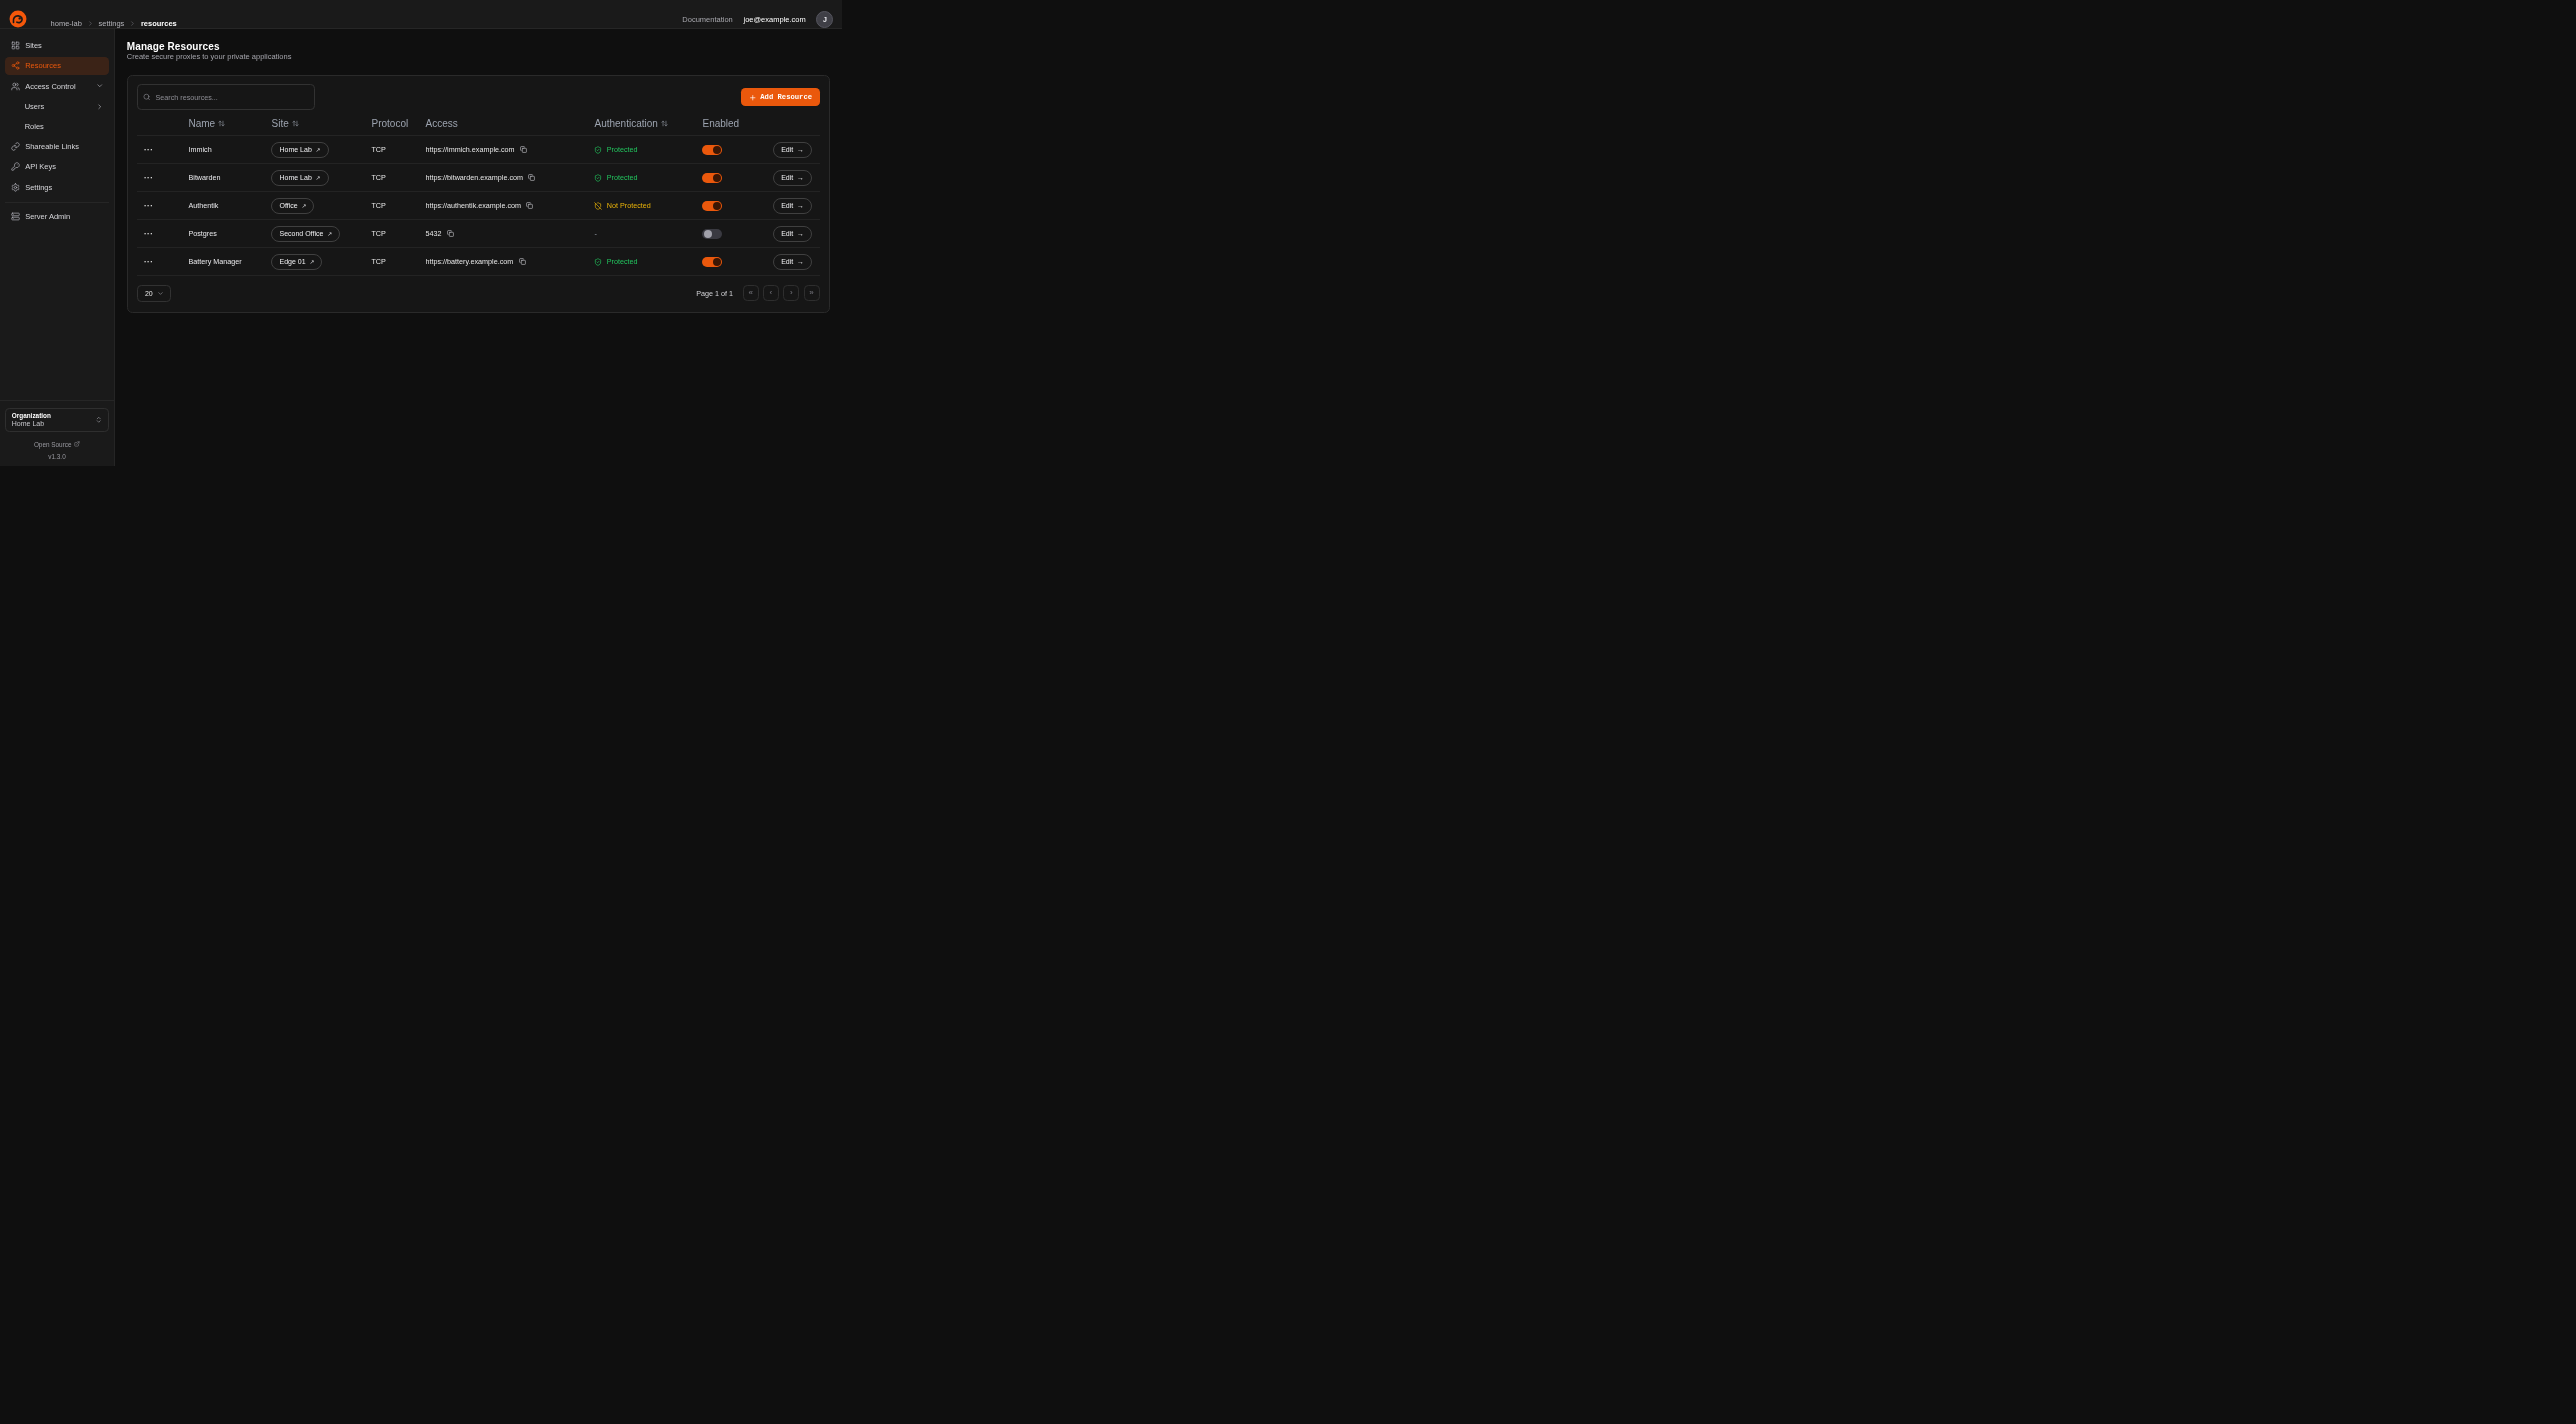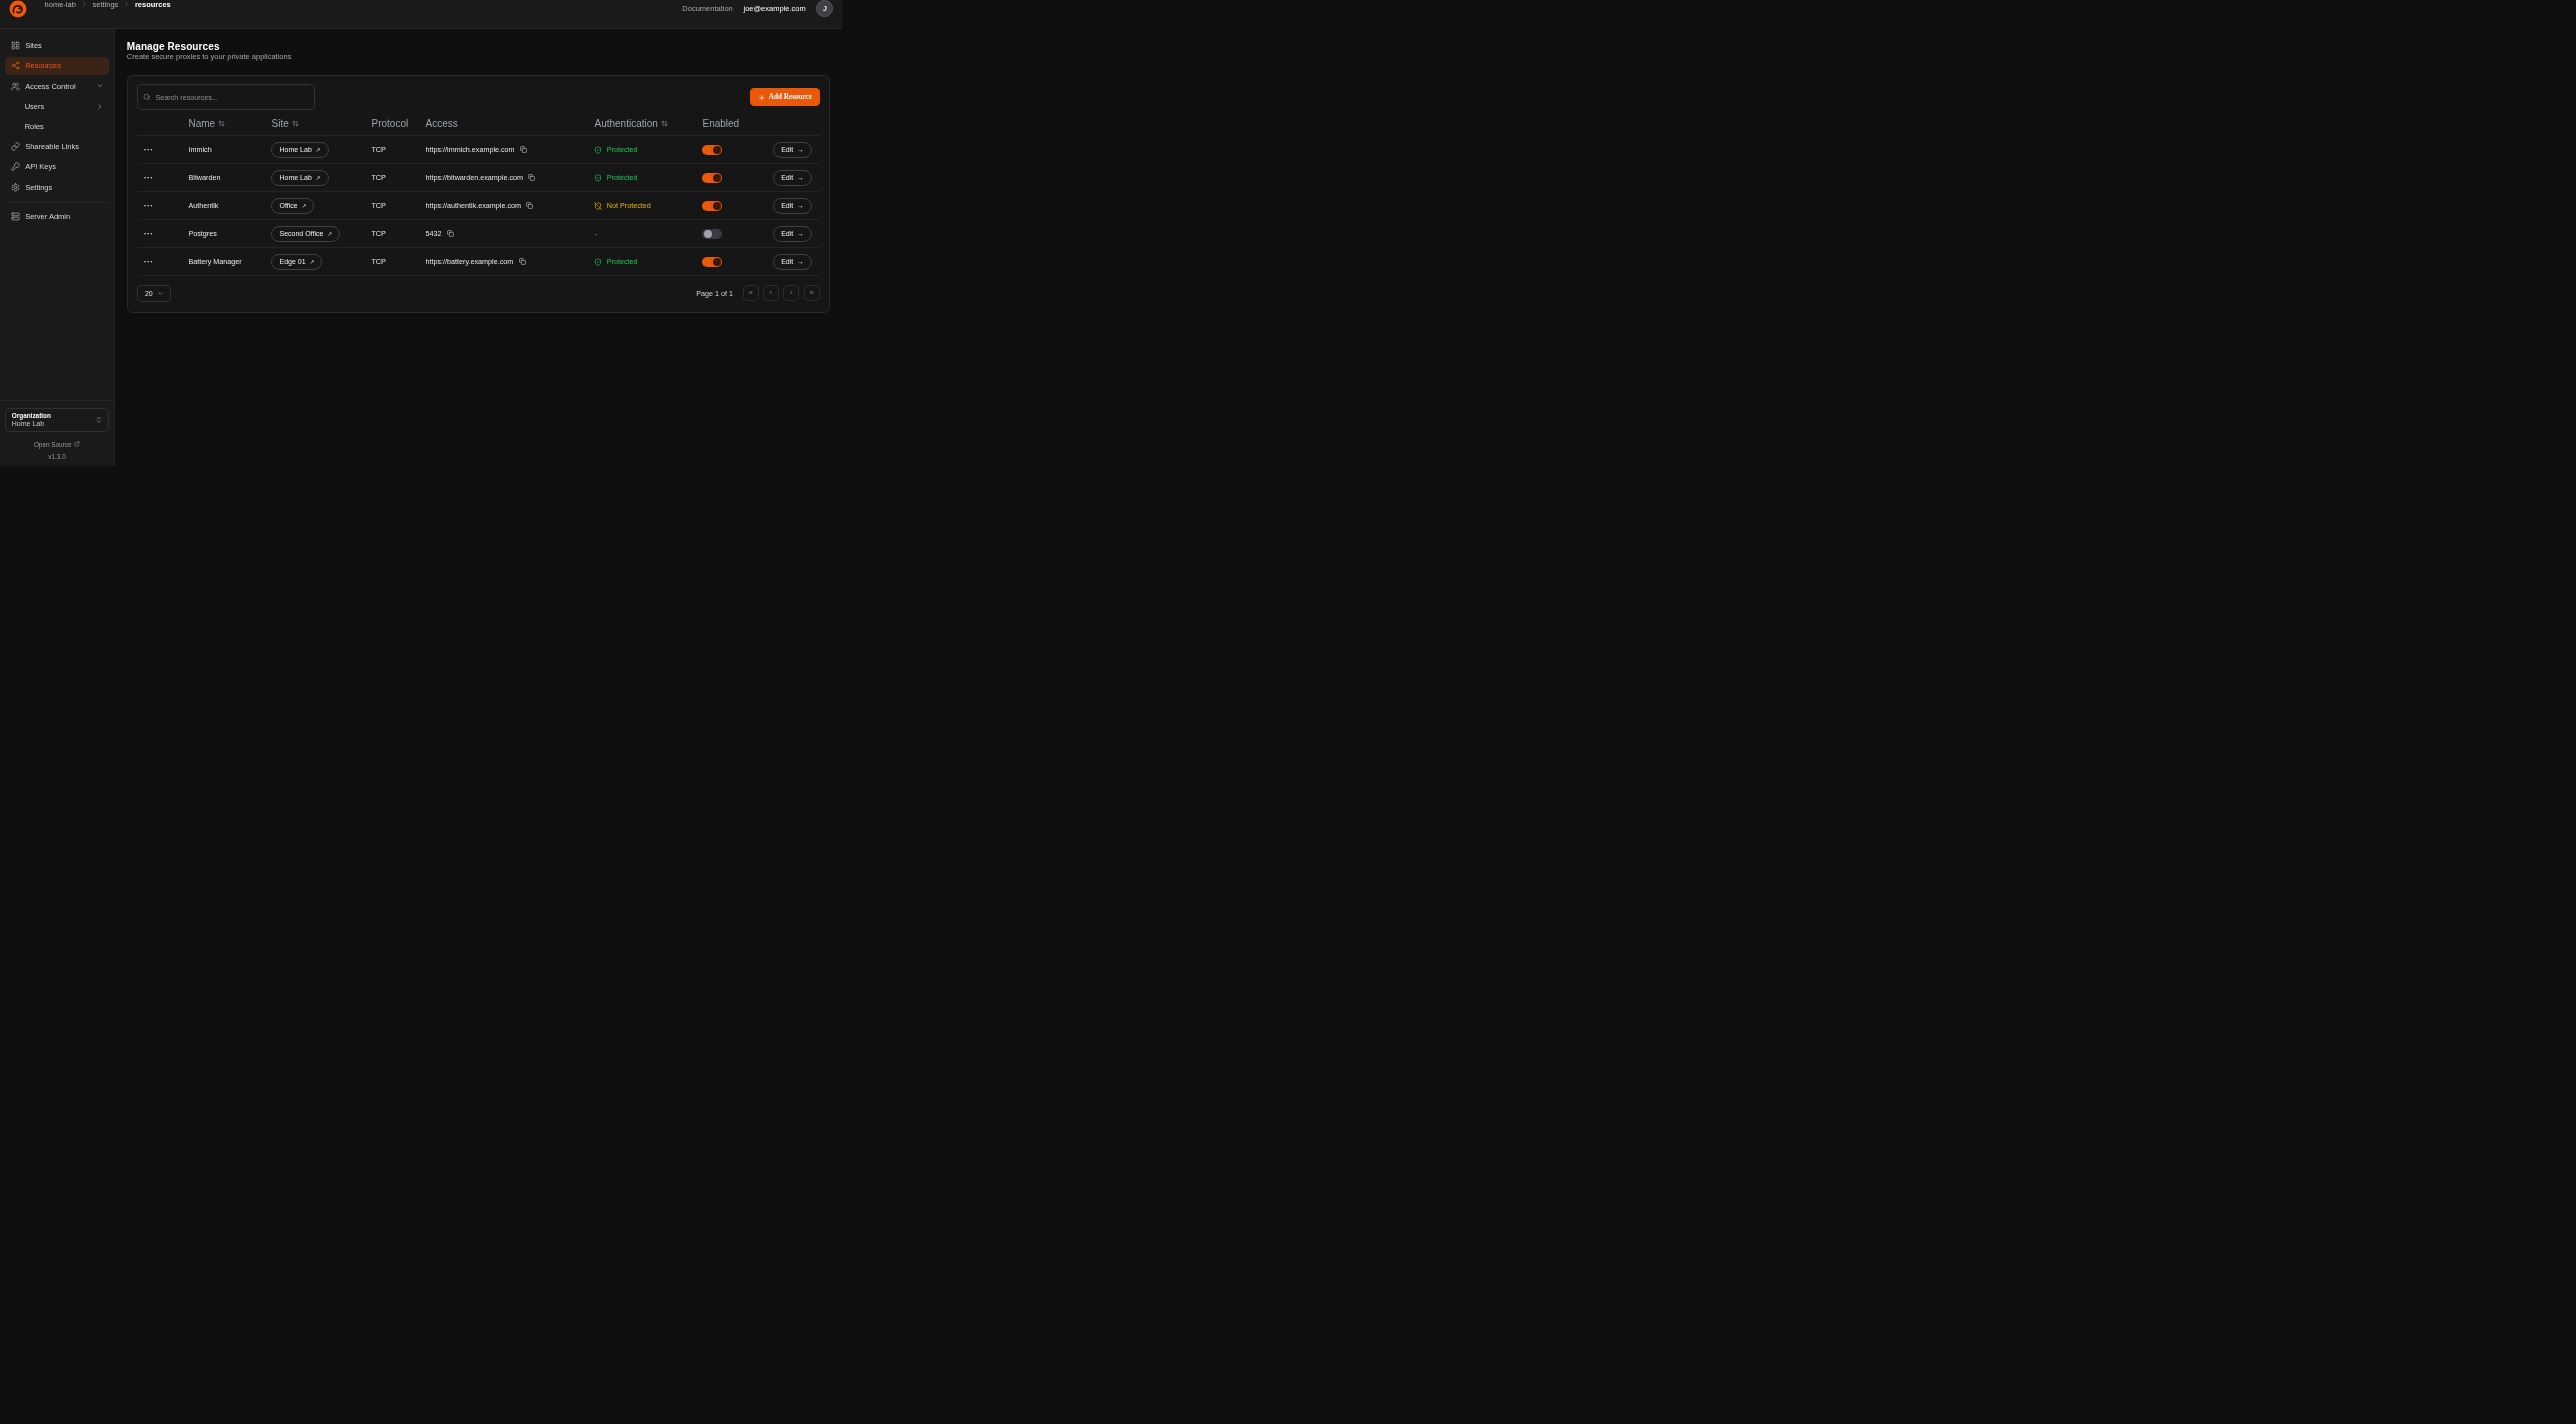--- a/index.html
+++ b/index.html
@@ -2,21 +2,21 @@
 <html style="font-size:8.6px"><head>
 <meta charset="utf-8">
 <style>
   *{box-sizing:border-box;margin:0;padding:0}
   html,body{background:#0f0f0f}
   body{width:842px;height:466px;color:#e7e7e7;font-family:"Liberation Sans",sans-serif;overflow:hidden;
        --accent:#ea580c;--protected:#22c55e;--not-protected:#eab308}
   .app{display:flex;flex-direction:column;height:100%}
 
   
-  .topbar{height:29px;flex:0 0 29px;display:flex;align-items:flex-start;gap:18px;padding:0 8.6px;background:#1a1a1a;border-bottom:0.5px solid #262626}
+  .topbar{height:29px;flex:0 0 29px;display:flex;align-items:flex-end;gap:24px;padding:0 8.6px;background:#1a1a1a;border-bottom:0.5px solid #262626}
   .logo{display:flex;align-items:center;cursor:pointer}
   .breadcrumb{display:flex;align-items:center;gap:4.8px;font-size:7.5px}
   .crumb{color:#b3b3b9;cursor:pointer}
   .crumb.current{color:#fff;font-weight:700}
   .crumb-sep{color:#6f6f76;display:flex}
   .topbar-right{margin-left:auto;display:flex;align-items:center;gap:10.7px}
   .doc-link{color:#a7a7ad;font-size:7.5px;cursor:pointer}
   .email{color:#fff;font-size:7.5px;font-weight:400}
   .avatar{width:17px;height:17px;border-radius:50%;background:#3f3f46;border:0.5px solid #55555e;display:flex;align-items:center;justify-content:center;font-size:7px;font-weight:700;color:#ececf0;cursor:pointer}
 
@@ -45,21 +45,21 @@
   .main{flex:1;padding:11.8px 11.8px 0;min-width:0}
   .page-title{font-size:10px;font-weight:700;color:#fff;letter-spacing:0.1px}
   .page-subtitle{margin-top:0;font-size:7.5px;color:#a4a4ab}
   .card{margin-top:14px;background:#161616;border:0.5px solid #2a2a2a;border-radius:5.4px;padding:8.6px 9.7px 9.7px}
 
   .toolbar{display:flex;align-items:center;justify-content:space-between}
   .search-wrap{position:relative;width:178px}
   .search-wrap .icon{position:absolute;left:5.4px;top:50%;transform:translateY(-50%);color:#8f8f96;display:flex}
   .search-input{width:100%;height:26px;background:transparent;border:0.5px solid #323232;border-radius:4.3px;color:#e7e7e7;font-size:7.2px;padding:0 5.4px 0 17px;font-family:inherit;outline:none}
   .search-input::placeholder{color:#8f8f96}
-  .add-btn{display:flex;align-items:center;gap:3.8px;height:18px;padding:0 7.5px;background:var(--accent);border:none;border-radius:4.3px;color:#fff;font-size:7.2px;font-weight:600;font-family:Liberation Serif, serif;cursor:pointer}
+  .add-btn{display:flex;align-items:center;gap:3.8px;height:18px;padding:0 7.5px;background:var(--accent);border:none;border-radius:4.3px;color:#fff;font-size:7.2px;font-weight:600;font-family:Liberation Mono, monospace;cursor:pointer}
   .add-btn .icon{display:flex}
 
   
   .tgrid{display:grid;grid-template-columns:51px 83px 100px 54px 169px 108px 67px 1fr;align-items:center}
   .thead{height:25px;color:#9ca3af;font-size:10px;border-bottom:0.5px solid #242424;margin-top:1px}
   .th{display:flex;align-items:center;gap:3.2px}
   .sort-icon{display:flex;color:#9ca3af;cursor:pointer}
   .trow{height:28px;border-bottom:0.5px solid #232323;font-size:7.2px}
   .cell{display:flex;align-items:center;min-width:0}
   .ellipsis-btn{margin-left:6.4px;background:none;border:none;color:#e2e2e2;font-size:8px;font-weight:700;letter-spacing:0.5px;cursor:pointer;font-family:inherit}

